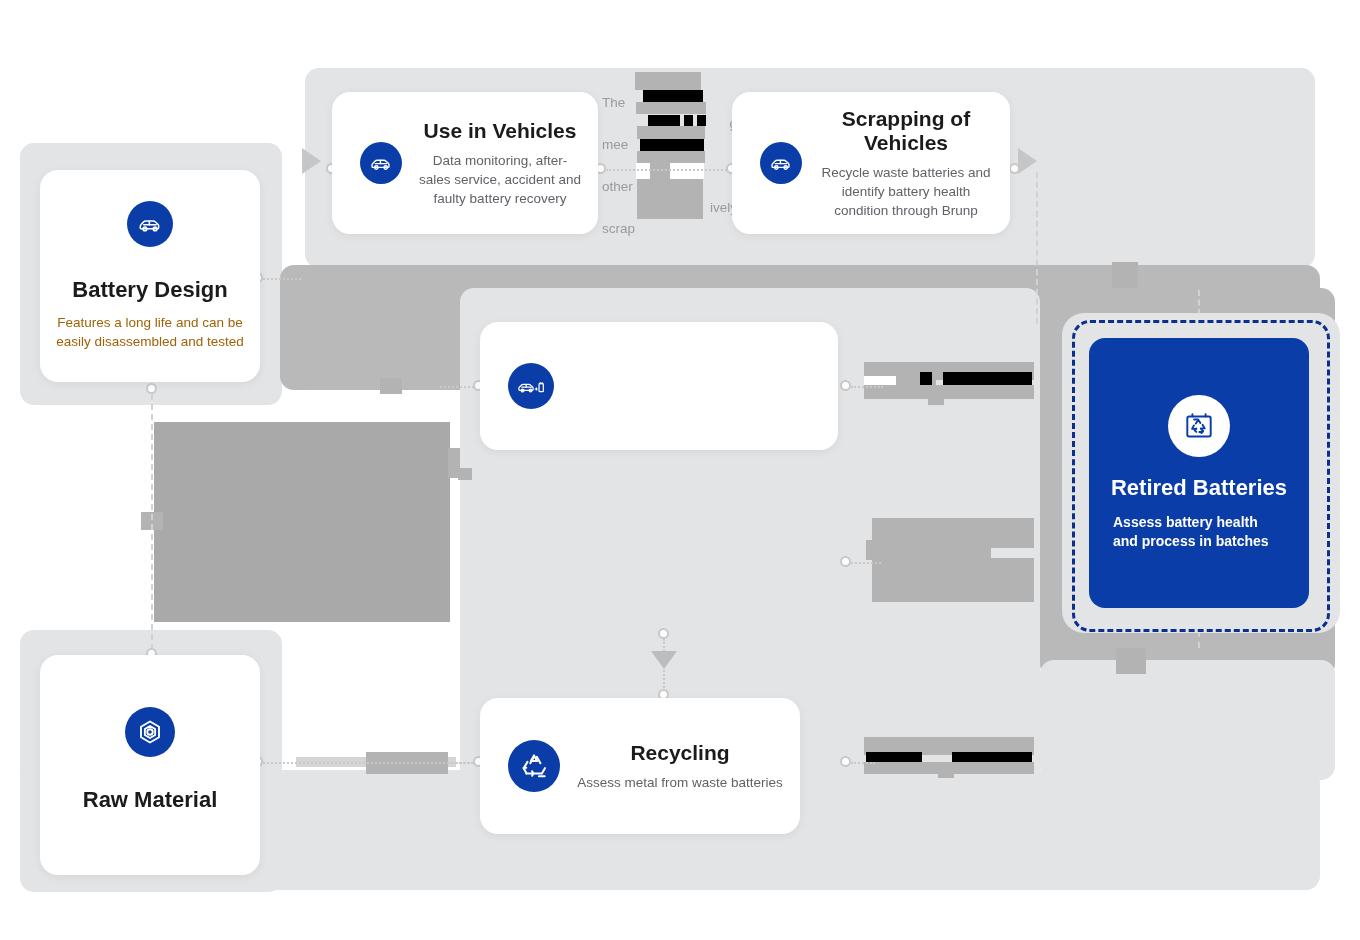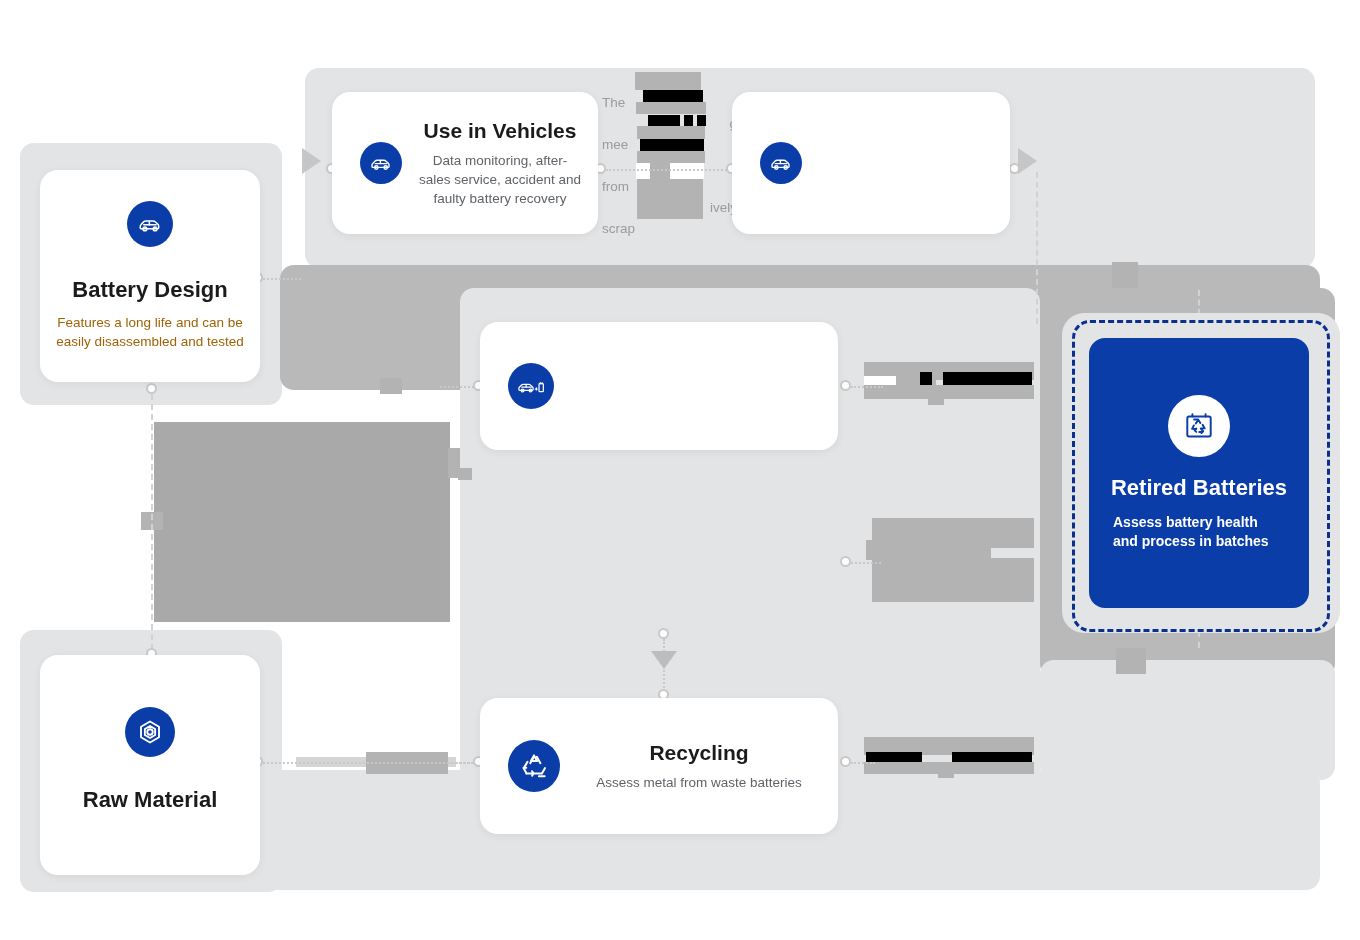--- a/index.html
+++ b/index.html
@@ -93,21 +93,21 @@
 
   <div class="occl-mid" style="left:154px;top:422px;width:296px;height:200px;"></div>
   <div class="occl" style="left:141px;top:512px;width:22px;height:18px;"></div>
   <div class="occl" style="left:448px;top:448px;width:12px;height:30px;"></div>
   <div class="occl" style="left:458px;top:468px;width:14px;height:12px;"></div>
   <div class="occl" style="left:380px;top:378px;width:22px;height:16px;"></div>
 
   <div class="ghost-text" style="left:602px;top:71px;">
     <span>The</span><br>
     <span>mee</span><br>
-    <span>from</span><br>
+    <span>other</span><br>
     <span>scrap</span>
   </div>
   <div class="ghost-text" style="left:697px;top:71px;width:40px;text-align:right;">
     <br><span>g</span><br>
     <span>e</span><br>
     <span>ively</span>
   </div>
 
   <div class="occl" style="left:635px;top:72px;width:66px;height:18px;"></div>
   <div class="occl-dark" style="left:643px;top:90px;width:60px;height:12px;"></div>
@@ -229,20 +229,24 @@
     <div class="icon-wrap">
       <div class="badge" style="width:42px;height:42px;">
         <svg width="24" height="24" viewBox="0 0 24 24" fill="none" stroke="#ffffff" stroke-width="1.4" stroke-linecap="round" stroke-linejoin="round">
           <path d="M3 14.2c0-.7.3-1.3.8-1.8l2.1-2.1c.6-.6 1.4-1 2.3-1h6.4c1 0 2 .4 2.7 1.1l2 1.9c.5.5.7 1.1.7 1.8v1.4c0 .5-.4.9-.9.9H3.9c-.5 0-.9-.4-.9-.9z"></path>
           <circle cx="7.3" cy="16.5" r="1.7"></circle>
           <circle cx="16.7" cy="16.5" r="1.7"></circle>
           <path d="M6.2 12.6h11.5"></path>
           <path d="M11.4 9.4v3.2"></path>
         </svg>
       </div>
+    </div>
+    <div class="txt">
+      <div class="title">Scrapping of Vehicles</div>
+      <div class="desc">Recycle waste batteries and identify battery health condition through Brunp</div>
     </div>
   </div>
 
   <div class="card horz" style="left:480px;top:322px;width:358px;height:128px;">
     <div class="icon-wrap">
       <div class="badge" style="width:46px;height:46px;">
         <svg width="28" height="28" viewBox="0 0 30 24" fill="none" stroke="#ffffff" stroke-width="1.3" stroke-linecap="round" stroke-linejoin="round">
           <path d="M2 14.6c0-.6.25-1.15.7-1.55l1.9-1.85c.55-.55 1.3-.85 2.05-.85h5.8c.9 0 1.8.35 2.45 1l1.8 1.7c.45.45.6 1 .6 1.6v1.2c0 .45-.35.8-.8.8H2.8c-.45 0-.8-.35-.8-.8z"></path>
           <circle cx="6" cy="16.8" r="1.5"></circle>
           <circle cx="14.5" cy="16.8" r="1.5"></circle>
@@ -251,21 +255,21 @@
           <path d="M19.6 15.2h2.2"></path>
           <path d="M20.7 14.1v2.2"></path>
           <rect x="23.6" y="9.5" width="4.6" height="8.6" rx="0.8"></rect>
           <path d="M24.9 8.3v1.2M26.9 8.3v1.2"></path>
         </svg>
       </div>
     </div>
   </div>
 
 
-  <div class="card horz" style="left:480px;top:698px;width:358px;height:136px;">
+  <div class="card horz" style="left:480px;top:698px;width:320px;height:136px;">
     <div class="icon-wrap">
       <div class="badge" style="width:52px;height:52px;">
         <svg width="32" height="32" viewBox="0 0 24 24" fill="none" stroke="#ffffff" stroke-width="1.5" stroke-linecap="round" stroke-linejoin="round">
           <path d="M12 4.2 14.3 8.3 12.3 8.3"></path>
           <path d="M12 4.2 9.7 8.3 11.7 8.3"></path>
           <path d="M11.9 5.1 9.2 9.9"></path>
           <path d="M14.1 5.1 16.8 9.9"></path>
           <path d="M6.4 17.6 4.2 13.5 6.2 13.4"></path>
           <path d="M4.3 13.6 7.1 8.9"></path>
           <path d="M6.3 17.6h5.3l-1-1.7M11.6 17.6l-1 1.7"></path>

